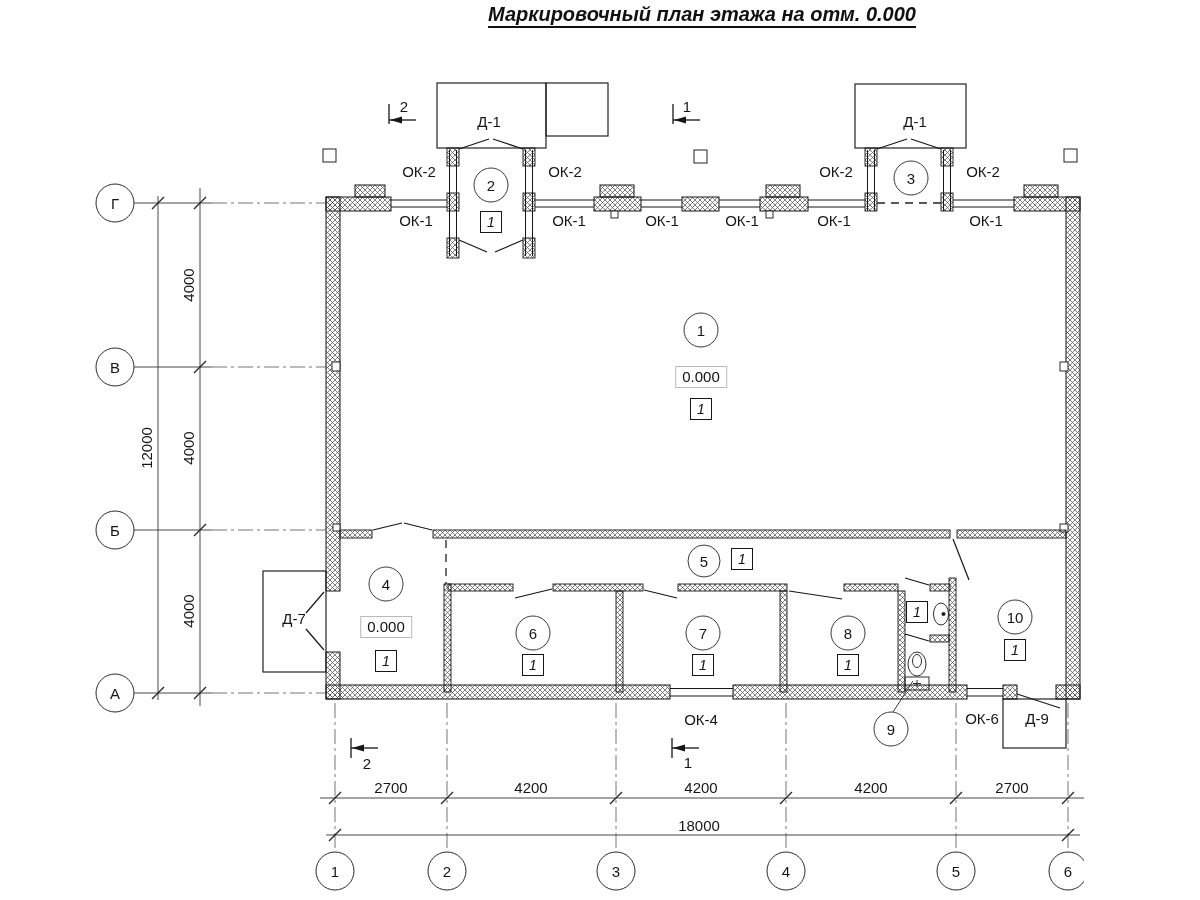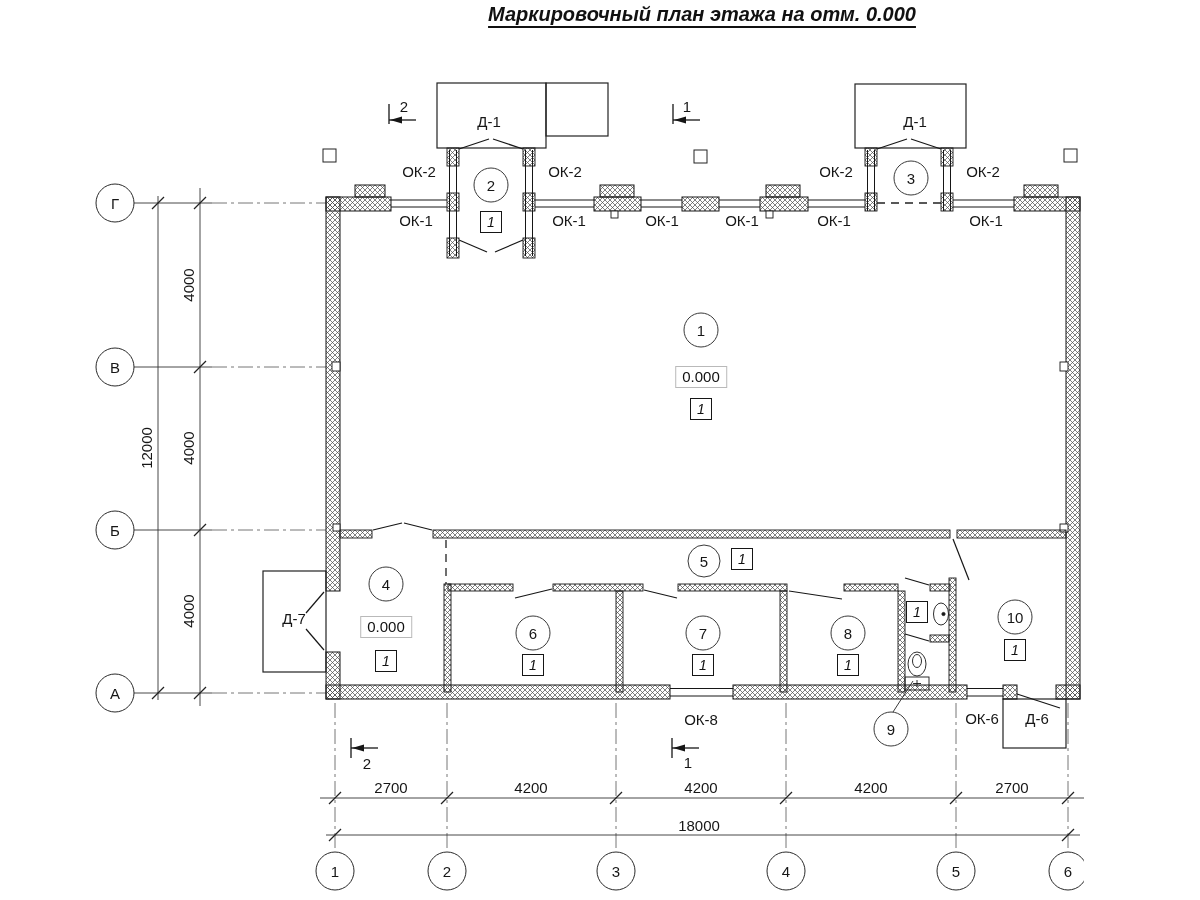--- a/index.html
+++ b/index.html
@@ -310,26 +310,26 @@
 <div class="lbl" style="left:419px;top:171px">ОК-2</div>
 <div class="lbl" style="left:565px;top:171px">ОК-2</div>
 <div class="lbl" style="left:836px;top:171px">ОК-2</div>
 <div class="lbl" style="left:983px;top:171px">ОК-2</div>
 <div class="lbl" style="left:416px;top:220px">ОК-1</div>
 <div class="lbl" style="left:569px;top:220px">ОК-1</div>
 <div class="lbl" style="left:662px;top:220px">ОК-1</div>
 <div class="lbl" style="left:742px;top:220px">ОК-1</div>
 <div class="lbl" style="left:834px;top:220px">ОК-1</div>
 <div class="lbl" style="left:986px;top:220px">ОК-1</div>
-<div class="lbl" style="left:701px;top:719px">ОК-8</div>
+<div class="lbl" style="left:701px;top:719px">ОК-4</div>
 <div class="lbl" style="left:982px;top:718px">ОК-6</div>
 
 <div class="lbl" style="left:489px;top:121px">Д-1</div>
 <div class="lbl" style="left:915px;top:121px">Д-1</div>
 <div class="lbl" style="left:294px;top:618px">Д-7</div>
-<div class="lbl" style="left:1037px;top:718px">Д-6</div>
+<div class="lbl" style="left:1037px;top:718px">Д-9</div>
 
 <div class="lbl" style="left:404px;top:106px">2</div>
 <div class="lbl" style="left:687px;top:106px">1</div>
 <div class="lbl" style="left:367px;top:763px">2</div>
 <div class="lbl" style="left:688px;top:762px">1</div>
 
 </div>
 
 </body></html>

